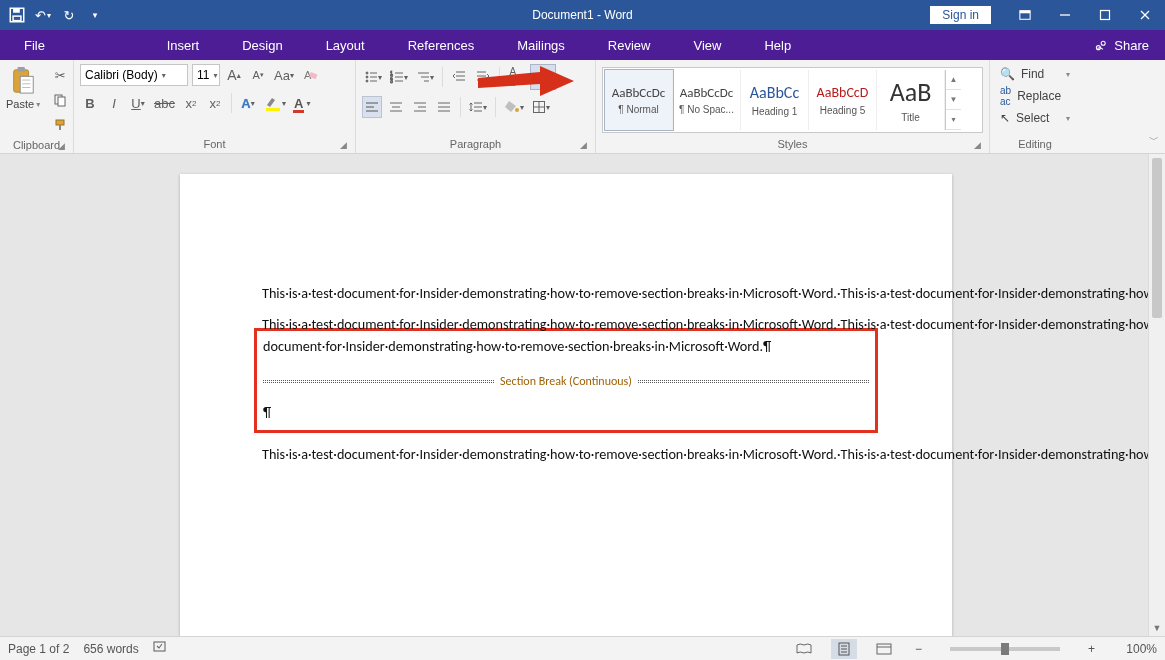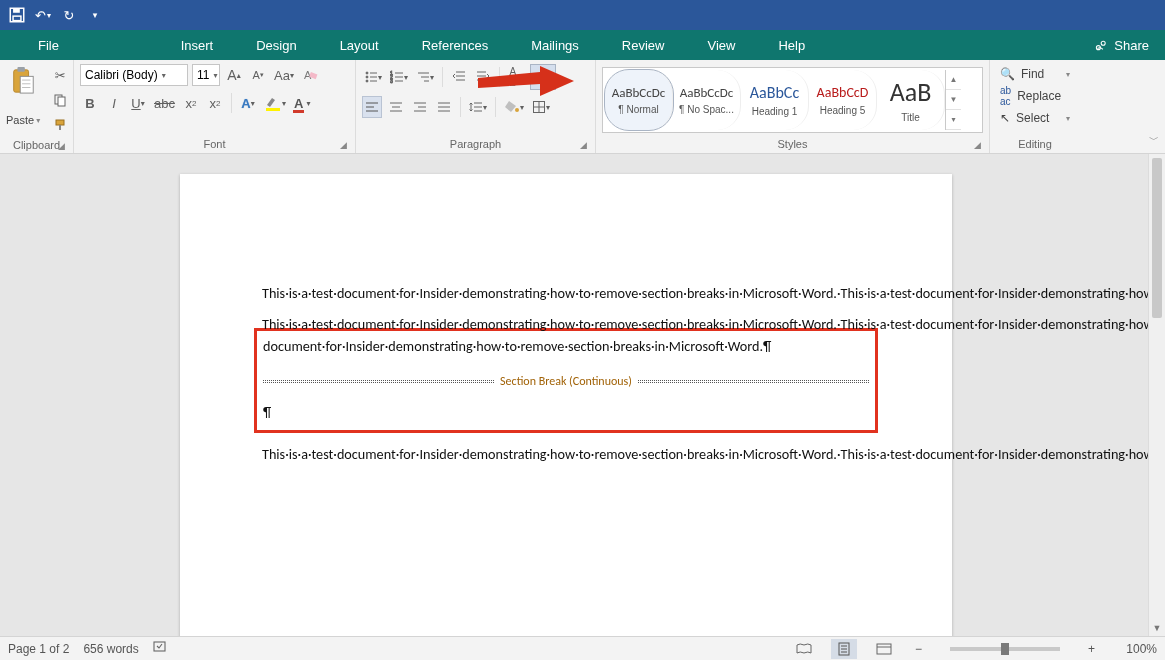--- a/index.html
+++ b/index.html
@@ -22,23 +22,23 @@
   .qat { display: flex; align-items: center; gap: 8px; padding-left: 8px; }
   .qat .qbtn { width: 18px; height: 18px; display:flex; align-items:center; justify-content:center; font-size:13px; color:#fff; cursor:pointer; }
   .doc-title { position:absolute; left:0; right:0; text-align:center; font-size:12px; pointer-events:none;}
   .winctrls { margin-left:auto; display:flex; align-items:center; gap:0; }
   .signin { background:#fff; color:#2b579a; font-size:12px; padding:2px 12px; margin-right:14px; border:none; cursor:pointer;}
   .wbtn { width:40px; height:30px; display:flex; align-items:center; justify-content:center; color:#fff; font-size:12px; cursor:pointer;}
   .wbtn svg { width:12px; height:12px; }
   
   .tabs {
     height: 30px;
-    background: #0f766e;
+    background: #4c1d95;
     display:flex; align-items:stretch;
-    padding-left:24px;
+    padding-left:10px;
     gap:17px;
   }
   .tab { color:#fff; padding:0 13px; display:flex; align-items:center; font-size:13px; cursor:pointer; }
   .tab.file { padding:0 14px; }
   .tab.active { background:#f3f3f3; color:#2b579a;margin-top:44px; }
   .home-highlight { outline: 3px solid #e1321f; outline-offset: -1px; }
   .tellme { display:flex; align-items:center; color:#e4ecf7; margin-left:10px; gap:6px; font-size:13px;}
   .share { margin-left:auto; display:flex; align-items:center; color:#fff; padding:0 16px; gap:6px; font-size:13px;}
   
   .ribbon {
@@ -56,21 +56,21 @@
   .combo { height:22px; border:1px solid #c5c5c5; background:#fff; display:flex; align-items:center; font-size:12px; padding:0 4px; }
   .combo .dd { margin-left:4px; font-size:8px; color:#666;}
   .pilcrow-btn {
     width:26px; height:26px; border:1px solid #a9b4c4; background:#d5dfee;
     display:flex; align-items:center; justify-content:center; font-size:15px; color:#404040; cursor:pointer;
   }
   .arrow-callout {
     position:absolute; left:485px; top:68px; pointer-events:none;
   }
   .styles-gallery { display:flex; align-items:stretch; gap:0; padding:2px 2px; border:1px solid #c9c9c9; background:#fff;}
-  .style-item { width:68px; height:60px; display:flex; flex-direction:column; align-items:center; justify-content:center; border-right:1px solid #eee; cursor:pointer;border-radius:24px;}
+  .style-item { width:68px; height:60px; display:flex; flex-direction:column; align-items:center; justify-content:center; border-right:1px solid #eee; cursor:pointer;}
   .style-item:last-of-type{border-right:none;}
   .style-preview { font-family: Calibri, sans-serif; color:#444;}
   .style-name { font-size:10px; color:#555; margin-top:4px; white-space:nowrap; overflow:hidden; text-overflow:ellipsis; max-width:64px;}
   .style-item.selected { outline:1px solid #a9b4c4; background:#eef3fa;}
   .gallery-nav { width:16px; display:flex; flex-direction:column; border-left:1px solid #c9c9c9;}
   .gallery-nav div{flex:1; display:flex; align-items:center; justify-content:center; font-size:8px; color:#777; border-bottom:1px solid #e2e2e2; cursor:pointer;}
   .editing-list { display:flex; flex-direction:column; gap:2px; padding-top:2px;}
   .editing-item { display:flex; align-items:center; gap:6px; font-size:12px; color:#444; padding:1px 4px; cursor:pointer;}
   .editing-item .dd{font-size:8px;color:#888;margin-left:auto;}
   .collapse-caret{ position:absolute; right:6px; bottom:6px; font-size:10px; color:#888; cursor:pointer;}
@@ -104,39 +104,65 @@
     display:flex; align-items:center; font-size:12px; color:#555;
     padding:0 8px; gap:14px;
   }
   .statusbar .spacer{flex:1;}
   .viewbtn{ width:26px; height:20px; display:flex; align-items:center; justify-content:center; color:#666; cursor:pointer;}
   .viewbtn.active{ background:#d5dce6; }
   .zoom-slider{ width:110px; height:4px; background:#c9c9c9; position:relative; margin:0 10px;}
   .zoom-slider .knob{ position:absolute; left:50%; top:-4px; width:8px; height:12px; background:#7a7a7a; transform:translateX(-50%);}   
   .paste-stack{ display:flex; flex-direction:column; align-items:center; gap:0; padding-right:4px;}
   .paste-icon{ width:30px; height:34px; display:flex; align-items:center; justify-content:center;}
-  .paste-label{ font-size:11px; color:#444; display:flex; align-items:center; gap:2px;margin-top:16px;}
+  .paste-label{ font-size:11px; color:#444; display:flex; align-items:center; gap:2px;}
   .clip-side{ display:flex; flex-direction:column; gap:3px; margin-left:2px;}
   .lightbulb{width:14px;height:14px;}
 </style>
 </head>
 <body>
 
 <div class="titlebar">
   <div class="qat">
     <div class="qbtn">
         <svg viewBox="0 0 16 16" fill="none" stroke="#fff" stroke-width="1.3">
           <rect x="2" y="2" width="12" height="12"></rect>
           <rect x="4.5" y="2" width="6" height="4" fill="#fff" stroke="none"></rect>
           <rect x="4.5" y="9" width="7" height="4" fill="none"></rect>
         </svg>
       </div>
     <div class="qbtn">↶<span style="font-size:8px;margin-left:1px;">▾</span></div>
     <div class="qbtn">↻</div>
     <div class="qbtn" style="font-size:9px">▾</div>
+  </div>
+  <div class="doc-title">Document1 - Word</div>
+  <div class="winctrls">
+    <button class="signin">Sign in</button>
+    <div class="wbtn">
+        <svg viewBox="0 0 14 14" fill="none" stroke="#fff" stroke-width="1.2">
+          <rect x="1" y="2" width="12" height="10"></rect>
+          <rect x="1" y="2" width="12" height="3" fill="#fff" stroke="none"></rect>
+        </svg>
+      </div>
+    <div class="wbtn">
+        <svg viewBox="0 0 12 12">
+          <line x1="1" y1="6" x2="11" y2="6" stroke="#fff" stroke-width="1.3"></line>
+        </svg>
+      </div>
+    <div class="wbtn">
+        <svg viewBox="0 0 12 12" fill="none" stroke="#fff" stroke-width="1.2">
+          <rect x="1.5" y="1.5" width="9" height="9"></rect>
+        </svg>
+      </div>
+    <div class="wbtn">
+        <svg viewBox="0 0 12 12" stroke="#fff" stroke-width="1.3">
+          <line x1="2" y1="2" x2="10" y2="10"></line>
+          <line x1="10" y1="2" x2="2" y2="10"></line>
+        </svg>
+      </div>
   </div>
 </div>
 
 <div class="tabs">
   <div class="tab file">File</div>
   <div class="tab active home-highlight">Home</div>
   <div class="tab">Insert</div>
   <div class="tab">Design</div>
   <div class="tab">Layout</div>
   <div class="tab">References</div>

